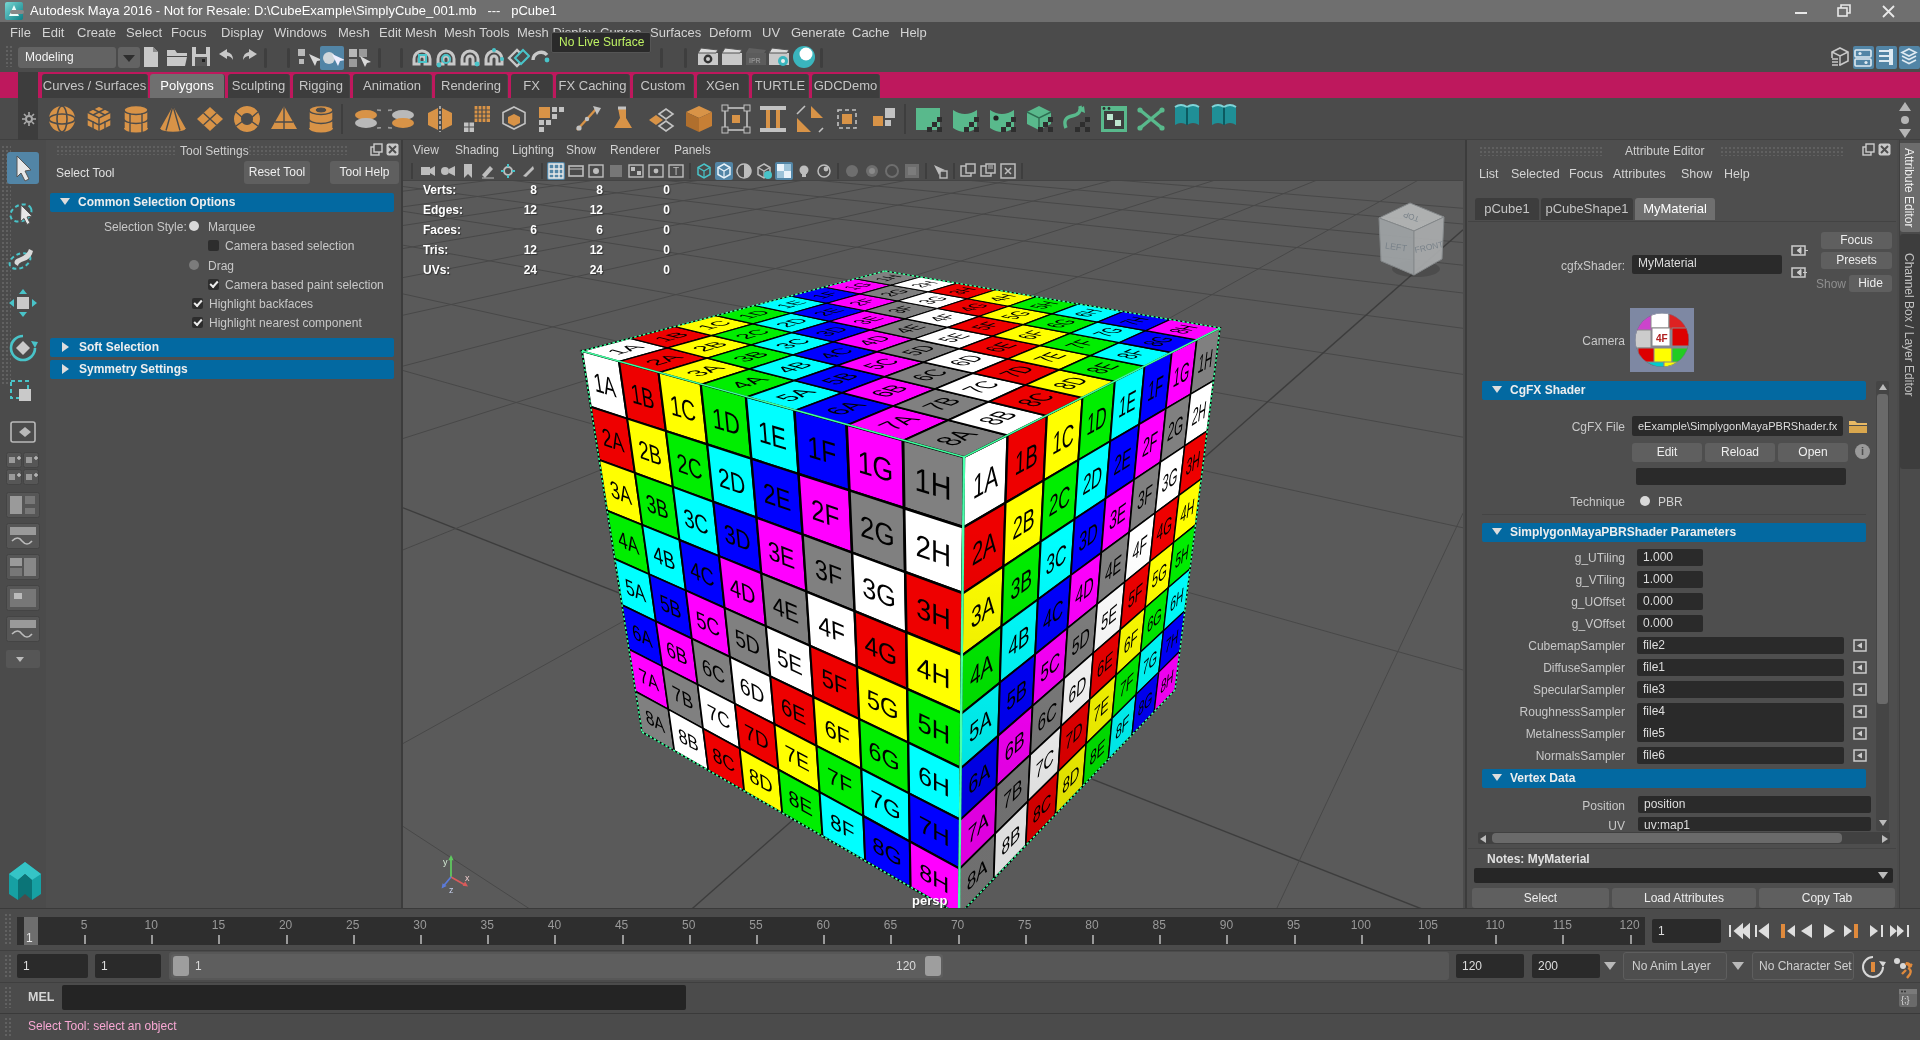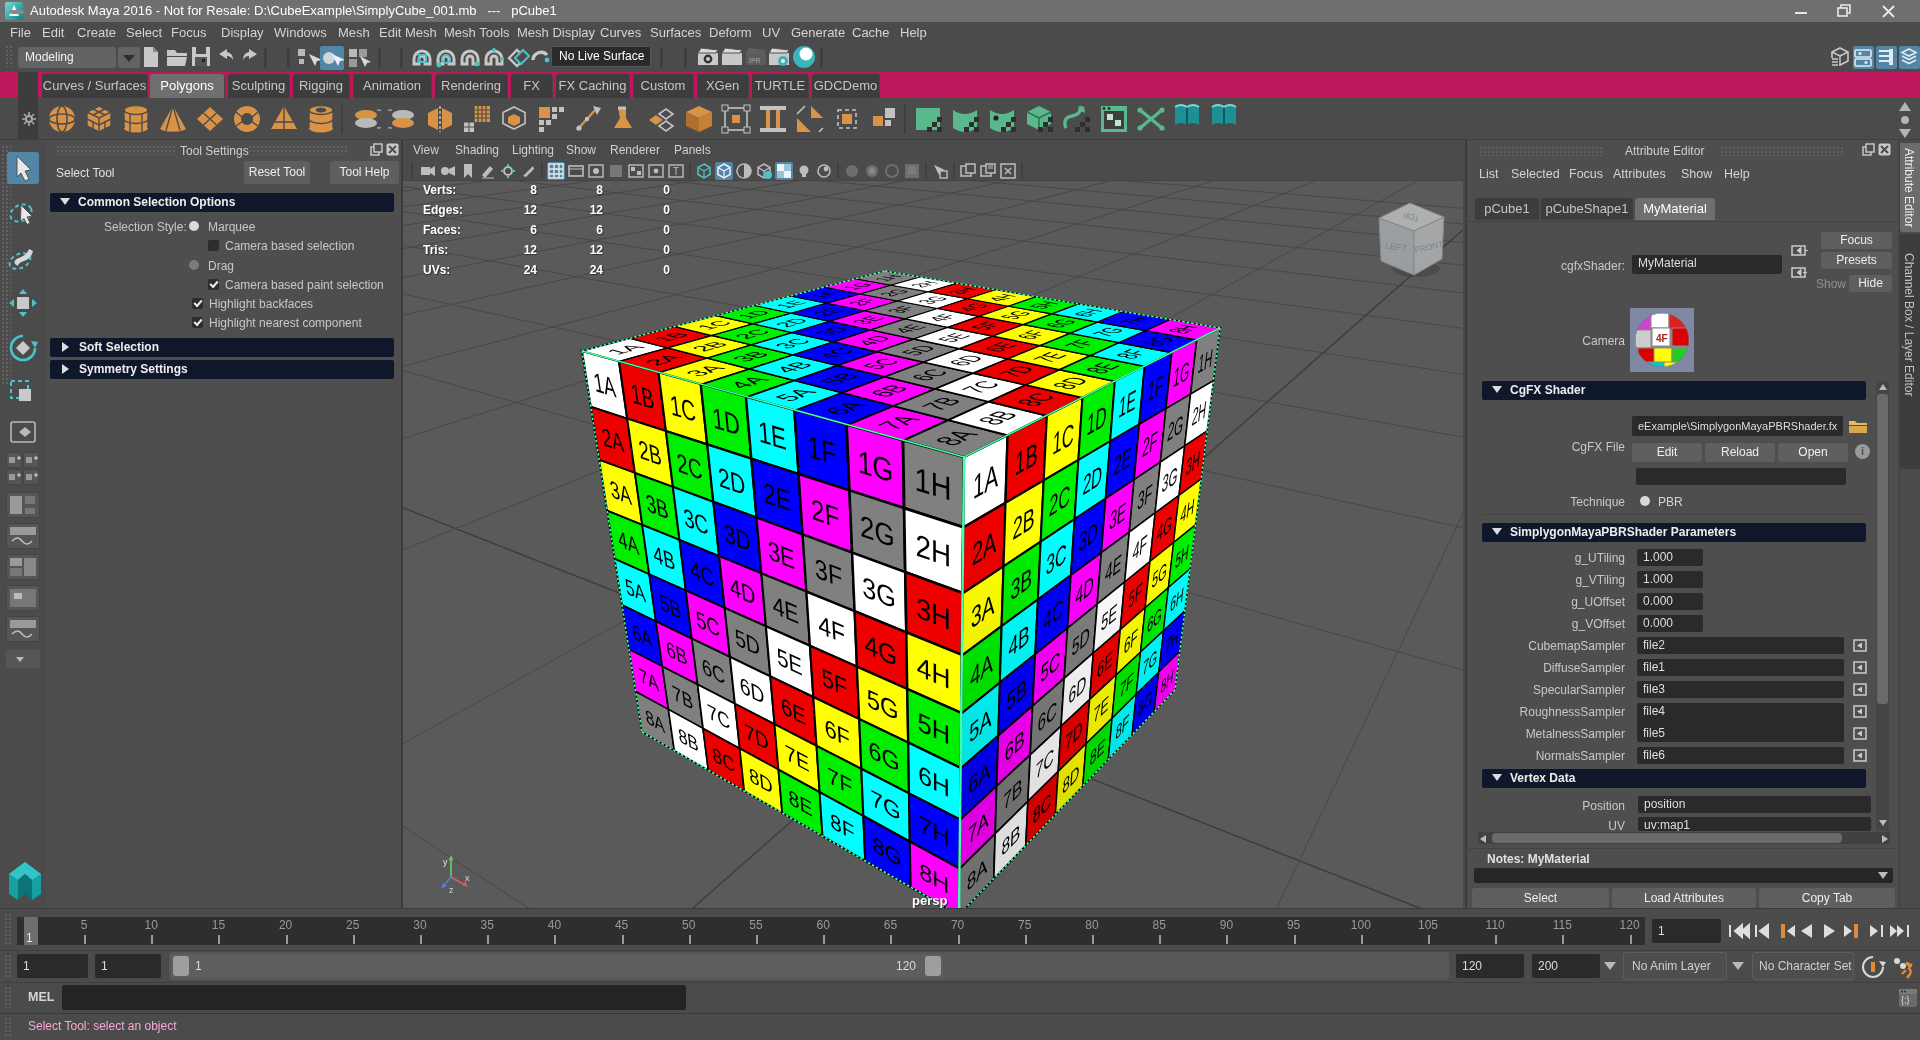--- a/index.html
+++ b/index.html
@@ -14,37 +14,37 @@
 #menubar{position:absolute;left:0;top:22px;width:1920px;height:22px;background:#4b4b4b;color:#d4d4d4;font-size:13px}
 #menubar span{position:absolute;top:3px;white-space:nowrap}
 
 #toolbar{position:absolute;left:0;top:44px;width:1920px;height:28px;background:#4b4b4b}
 #modeling{position:absolute;left:18px;top:47px;width:98px;height:21px;background:#636363;color:#f2f2f2;font-size:12px;line-height:21px;padding-left:7px;border-radius:3px}
 #modeling .arr{position:absolute;left:100px;top:0;width:22px;height:21px;background:#636363;border-radius:3px}
 #modeling .arr:before{content:"";position:absolute;left:5px;top:8px;border-left:6px solid transparent;border-right:6px solid transparent;border-top:7px solid #2e2e2e}
 .tsep{position:absolute;top:48px;width:3px;height:20px;background:#3e3e3e;border-radius:2px}
 .tbi{position:absolute;top:46px;width:24px;height:24px}
 .tbi.hl{background:#5285a6;border-radius:2px}
-#nolive{position:absolute;left:551px;top:46px;width:100px;height:21px;background:#2a2a2a;border:1px solid #555;border-radius:2px;color:#ffffff;font-size:12px;line-height:19px;padding-left:7px}
+#nolive{position:absolute;left:551px;top:32px;width:100px;height:21px;background:#2a2a2a;border:1px solid #555;border-radius:2px;color:#bef264;font-size:12px;line-height:19px;padding-left:7px}
 
 #shelftabs{position:absolute;left:0;top:72px;width:1920px;height:26px;background:#be185d}
 .stab{position:absolute;top:2px;height:24px;background:#3d3d3d;color:#c6c6c6;font-size:13px;text-align:center;border-radius:3px 3px 0 0;border-right:1px solid #454545}
 .stab.act{background:#6f6f6f;color:#fff}
 #shelfminus{position:absolute;left:10px;top:10px;width:14px;height:4px;background:#888;border-radius:2px}
 #shelf{position:absolute;left:0;top:98px;width:1920px;height:42px;background:#4b4b4b;border-bottom:1px solid #404040}
 
 #main{position:absolute;left:0;top:140px;width:1920px;height:768px;background:#4b4b4b}
 #toolbox{position:absolute;left:0;top:140px;width:46px;height:768px;background:#4b4b4b}
 .tbx{position:absolute;left:7px;width:32px;height:32px;border-radius:3px}
 .tbx.sel{background:#5285a6}
 
 #tset{position:absolute;left:46px;top:140px;width:357px;height:768px;background:#4e4e4e;border-right:2px solid #3c3c3c}
 .pnlhead{position:absolute;height:17px;color:#cfcfcf;font-size:12px}
 .dots{background-image:radial-gradient(#606060 30%,transparent 32%);background-size:4px 4px}
-.collapsebar{position:absolute;background:#0f172a;border-radius:2px;color:#eee;font-size:12px;font-weight:bold;line-height:19px}
+.collapsebar{position:absolute;background:#0369a1;border-radius:2px;color:#eee;font-size:12px;font-weight:bold;line-height:19px}
 .tri-d{display:inline-block;width:0;height:0;border-left:5px solid transparent;border-right:5px solid transparent;border-top:7px solid #ddd;margin:0 8px 0 10px;vertical-align:1px}
 .tri-r{display:inline-block;width:0;height:0;border-top:5px solid transparent;border-bottom:5px solid transparent;border-left:7px solid #ddd;margin:0 10px 0 12px;vertical-align:-1px}
 .btn{position:absolute;background:#5f5f5f;border-radius:3px;color:#eee;font-size:12px;text-align:center}
 label.f{position:absolute;color:#c8c8c8;font-size:12px;white-space:nowrap}
 .radio{position:absolute;width:10px;height:10px;border-radius:50%;background:#7b7b7b}
 .radio.on{background:#d9d9d9}
 .chk{position:absolute;width:11px;height:11px;background:#2d2d2d;border-radius:2px}
 .chk.c:before{content:"";position:absolute;left:2px;top:2px;width:6px;height:3px;border-left:2px solid #ececec;border-bottom:2px solid #ececec;transform:rotate(-48deg)}
 
 #vp{position:absolute;left:403px;top:140px;width:1060px;height:772px;background:#5a5a5a;overflow:hidden}
@@ -1220,21 +1220,21 @@
         <rect x="8" y="40" width="18" height="18" fill="#dd0000" stroke="#888" stroke-width="1"></rect>
         <rect x="24" y="40" width="18" height="18" fill="#ffff00" stroke="#888" stroke-width="1"></rect>
         <rect x="42" y="40" width="18" height="18" fill="#22cc22" stroke="#888" stroke-width="1"></rect>
         <rect x="16" y="54" width="18" height="18" fill="#00cccc" stroke="#888" stroke-width="1"></rect>
         <rect x="34" y="54" width="18" height="18" fill="#ffff00" stroke="#888" stroke-width="1"></rect>
         <text x="26" y="34" font-size="10" font-weight="bold" fill="#b02020">4F</text>
         <circle cx="32" cy="32" r="27" fill="none" stroke="#6a7288" stroke-width="1"></circle>
       </g>
     </svg>
     <div class="collapsebar" style="left:1482px;top:381px;width:384px;height:19px"><span class="tri-d"></span>CgFX Shader</div>
-    <label class="aelabel" style="left:1500px;top:440px;width:125px">CgFX File</label>
+    <label class="aelabel" style="left:1500px;top:420px;width:125px">CgFX File</label>
     <div class="field" style="left:1632px;top:416px;width:211px;height:20px;font-size:11px;line-height:20px">eExample\SimplygonMayaPBRShader.fx</div>
     <svg class="abs" style="left:1848px;top:417px" width="20" height="18" viewBox="0 0 20 18">
       <path d="M1 4 h6 l2 2 h10 v2 H1z" fill="#e8b964"></path>
       <path d="M1 9 h18 v7 H1z" fill="#d9a74e"></path>
     </svg>
     <div class="btn" style="left:1632px;top:443px;width:70px;height:19px;line-height:19px">Edit</div>
     <div class="btn" style="left:1705px;top:443px;width:70px;height:19px;line-height:19px">Reload</div>
     <div class="btn" style="left:1778px;top:443px;width:70px;height:19px;line-height:19px">Open</div>
     <div class="abs" style="left:1855px;top:444px;width:15px;height:15px;border-radius:50%;background:#9a9a9a;color:#4e4e4e;font-size:11px;font-weight:bold;text-align:center;line-height:15px">i</div>
     <div class="field" style="left:1636px;top:468px;width:210px;height:17px"></div>

